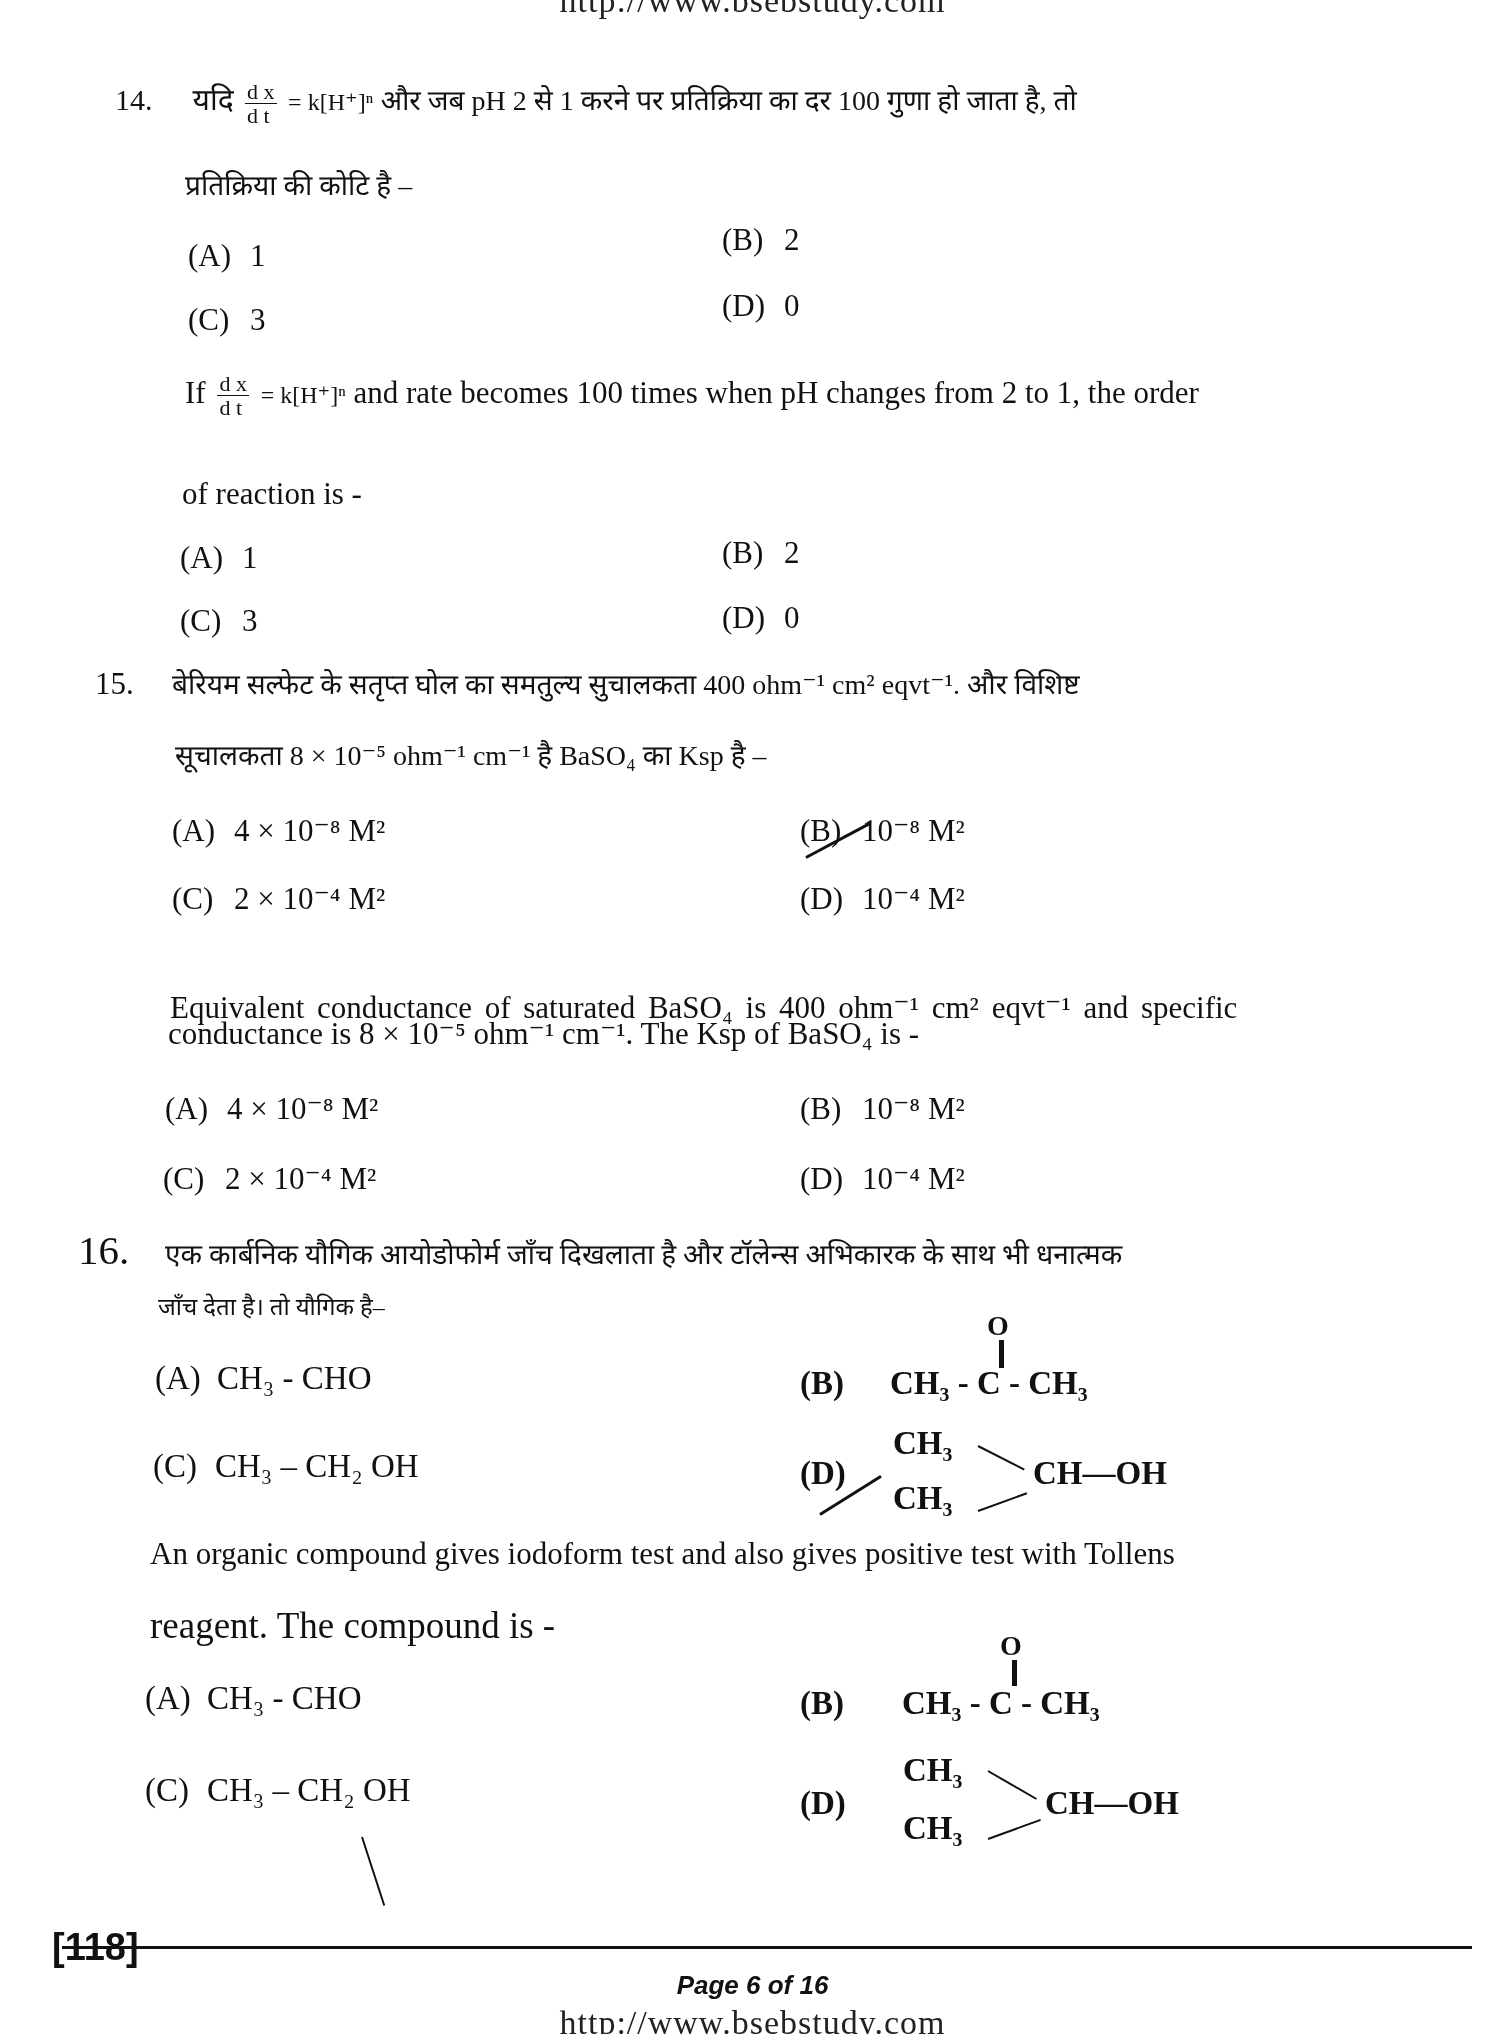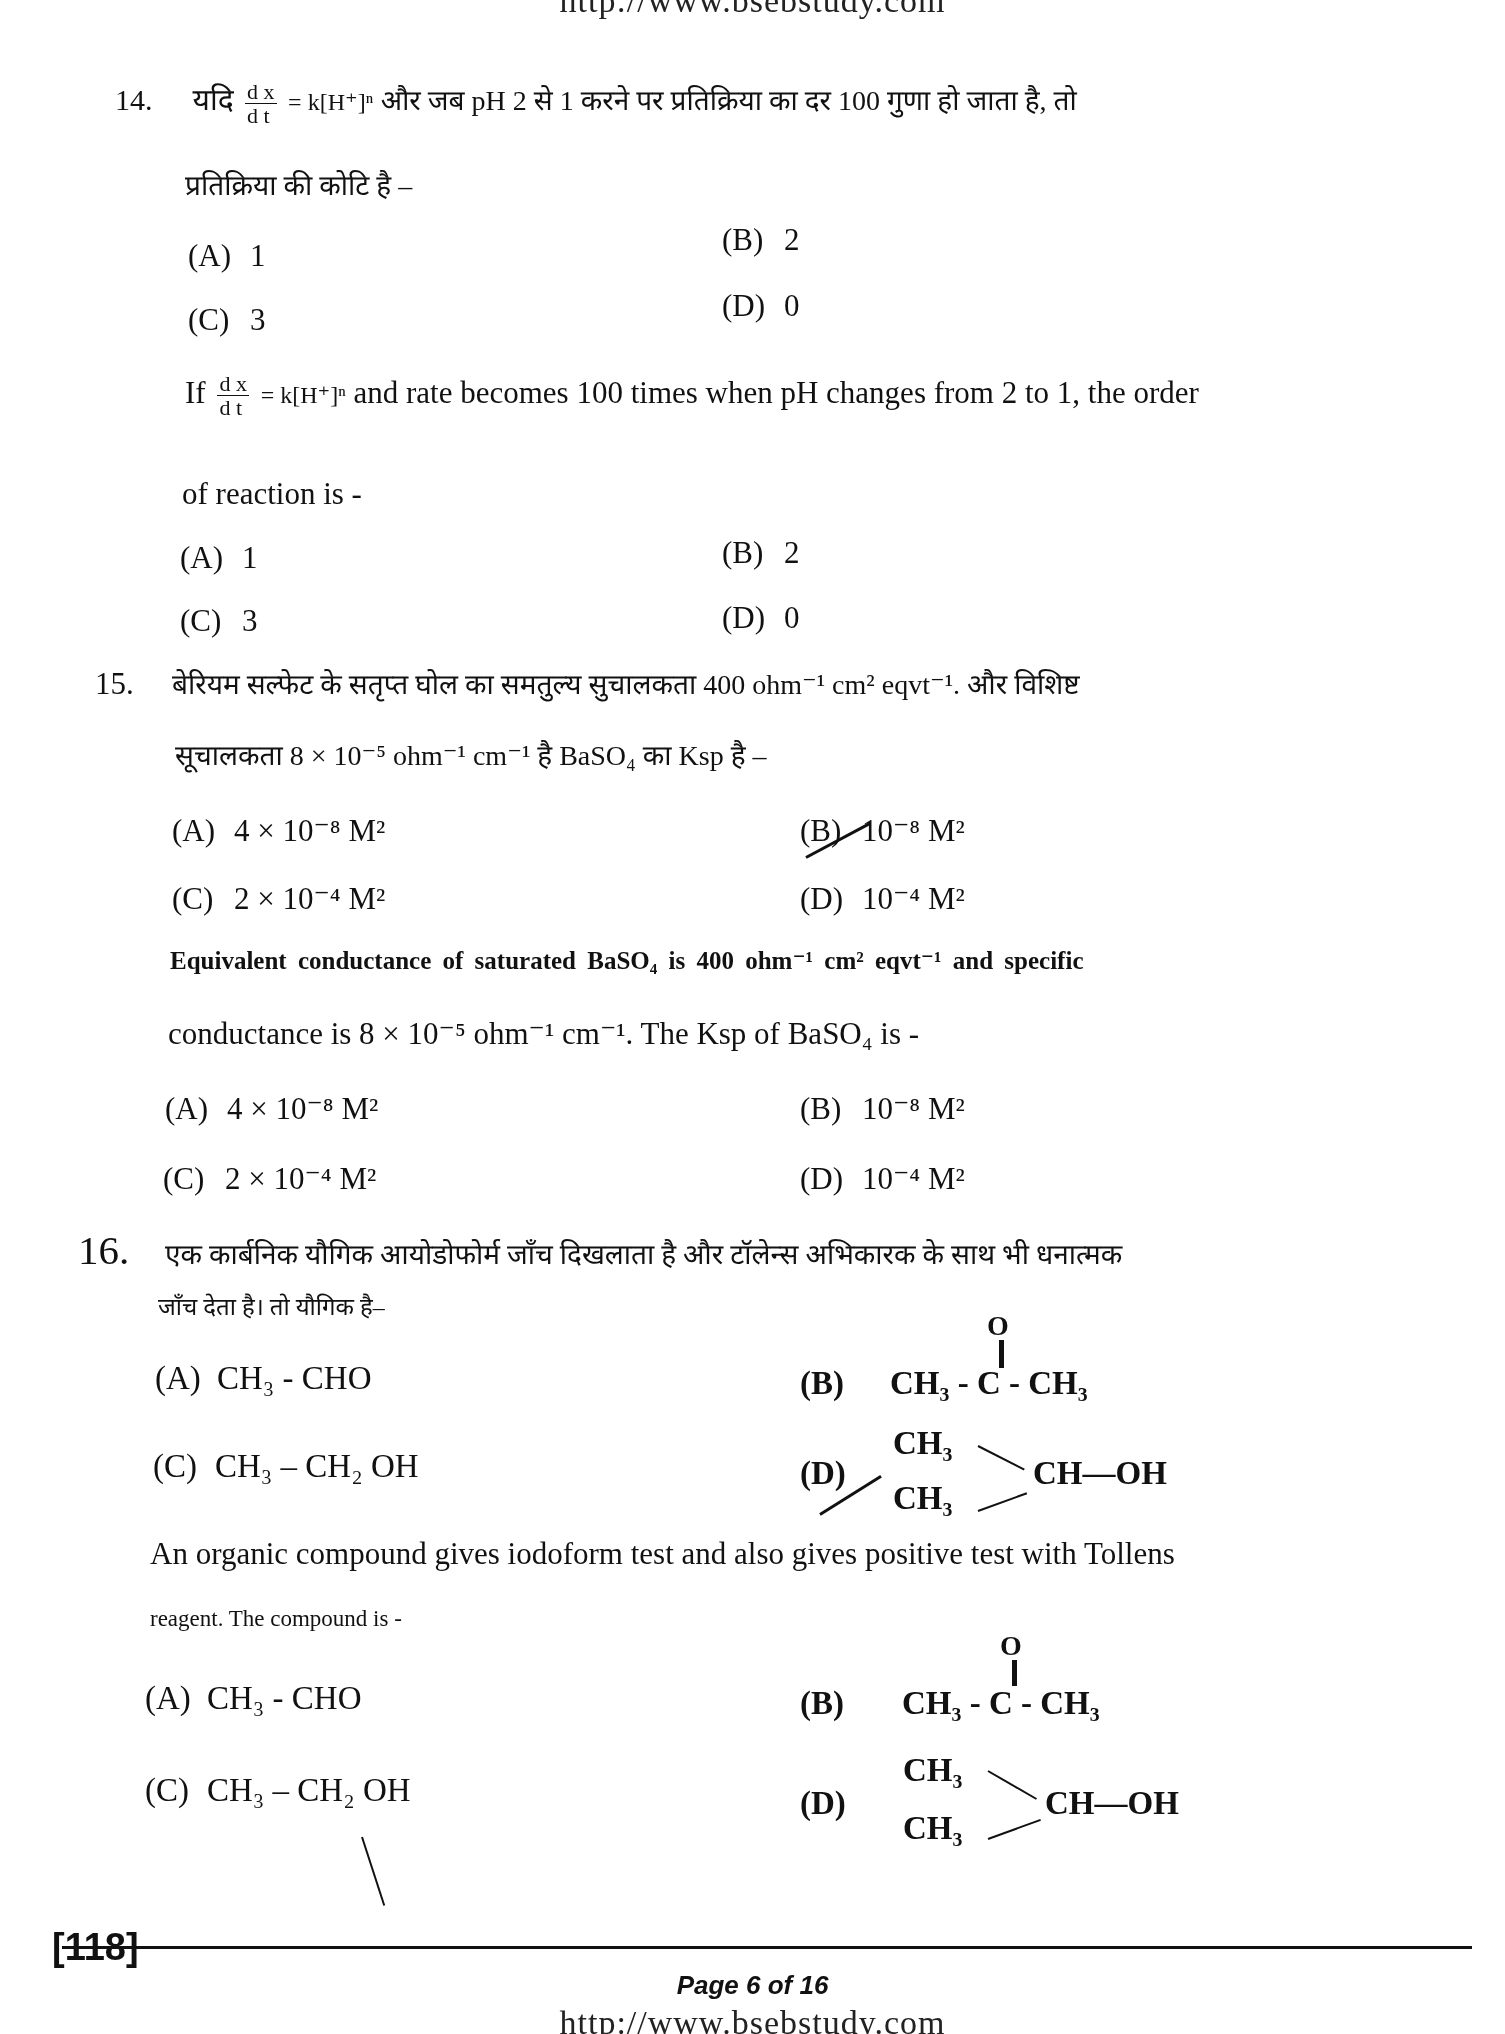--- a/index.html
+++ b/index.html
@@ -64,21 +64,21 @@
   <span>बेरियम सल्फेट के सतृप्त घोल का समतुल्य सुचालकता 400 ohm⁻¹ cm² eqvt⁻¹. और विशिष्ट</span>
 </div>
 <div class="abs qtext" style="left:175px; top:742px; font-size:28px;">सूचालकता 8 × 10⁻⁵ ohm⁻¹ cm⁻¹ है BaSO₄ का Ksp है –</div>
 
 <div class="abs opt" style="left:172px; top:812px;"><span class="lbl">(A)</span><span>4 × 10⁻⁸ M²</span></div>
 <div class="abs opt" style="left:800px; top:812px;"><span class="lbl">(B)</span><span>10⁻⁸ M²</span></div>
 <div class="tick" style="left:806px; top:856px; width:72px; transform: rotate(-28deg);"></div>
 <div class="abs opt" style="left:172px; top:880px;"><span class="lbl">(C)</span><span>2 × 10⁻⁴ M²</span></div>
 <div class="abs opt" style="left:800px; top:880px;"><span class="lbl">(D)</span><span>10⁻⁴ M²</span></div>
 
-<div class="abs qtext" style="left:170px; top:948px; font-size:25px; word-spacing:5px;font-weight:bold;">Equivalent conductance of saturated BaSO₄ is 400 ohm⁻¹ cm² eqvt⁻¹ and specific</div>
+<div class="abs qtext" style="left:170px; top:992px; font-size:31px; word-spacing:5px;">Equivalent conductance of saturated BaSO₄ is 400 ohm⁻¹ cm² eqvt⁻¹ and specific</div>
 <div class="abs qtext" style="left:168px; top:1018px; font-size:31px;">conductance is 8 × 10⁻⁵ ohm⁻¹ cm⁻¹. The Ksp of BaSO₄ is -</div>
 
 <div class="abs opt" style="left:165px; top:1090px;"><span class="lbl">(A)</span><span>4 × 10⁻⁸ M²</span></div>
 <div class="abs opt" style="left:800px; top:1090px;"><span class="lbl">(B)</span><span>10⁻⁸ M²</span></div>
 <div class="abs opt" style="left:163px; top:1160px;"><span class="lbl">(C)</span><span>2 × 10⁻⁴ M²</span></div>
 <div class="abs opt" style="left:800px; top:1160px;"><span class="lbl">(D)</span><span>10⁻⁴ M²</span></div>
 
 <div class="abs qtext" style="left:78px; top:1230px; font-size:28px;">
   <span style="display:inline-block;width:80px;font-size:41px;">16.</span>
   <span>एक कार्बनिक यौगिक आयोडोफोर्म जाँच दिखलाता है और टॉलेन्स अभिकारक के साथ भी धनात्मक</span>
@@ -93,21 +93,21 @@
 <div class="abs opt chem" style="left:153px; top:1448px;"><span class="lbl">(C)</span><span>CH₃ – CH₂ OH</span></div>
 <div class="abs opt chem bold" style="left:800px; top:1455px;"><span>(D)</span></div>
 <div class="struct-bd bold" style="left:893px; top:1425px;">CH₃</div>
 <div class="struct-bd bold" style="left:893px; top:1480px;">CH₃</div>
 <div class="tick" style="left:978px; top:1445px; width:52px; height:2px; transform: rotate(27deg);"></div>
 <div class="tick" style="left:978px; top:1510px; width:52px; height:2px; transform: rotate(-20deg);"></div>
 <div class="struct-bd bold" style="left:1033px; top:1455px;">CH—OH</div>
 <div class="tick" style="left:820px; top:1513px; width:72px; transform: rotate(-32deg);"></div>
 
 <div class="abs qtext" style="left:150px; top:1538px; font-size:31px;">An organic compound gives iodoform test and also gives positive test with Tollens</div>
-<div class="abs qtext" style="left:150px; top:1607px; font-size:23px;">reagent. The compound is -</div>
+<div class="abs qtext" style="left:150px; top:1607px; font-size:37px;">reagent. The compound is -</div>
 
 <div class="abs opt chem" style="left:145px; top:1680px;"><span class="lbl">(A)</span><span>CH₃ - CHO</span></div>
 <div class="abs opt chem bold" style="left:800px; top:1685px;"><span class="lbl" style="width:102px;">(B)</span><span>CH₃ - C - CH₃</span></div>
 <div class="abs chem bold" style="left:1000px; top:1630px; font-size:28px;">O</div>
 <div class="abs" style="left:1012px; top:1660px; width:5px; height:26px; background:#111;"></div>
 
 <div class="abs opt chem" style="left:145px; top:1772px;"><span class="lbl">(C)</span><span>CH₃ – CH₂ OH</span></div>
 <div class="abs opt chem bold" style="left:800px; top:1785px;"><span>(D)</span></div>
 <div class="struct-bd bold" style="left:903px; top:1752px;">CH₃</div>
 <div class="struct-bd bold" style="left:903px; top:1810px;">CH₃</div>

